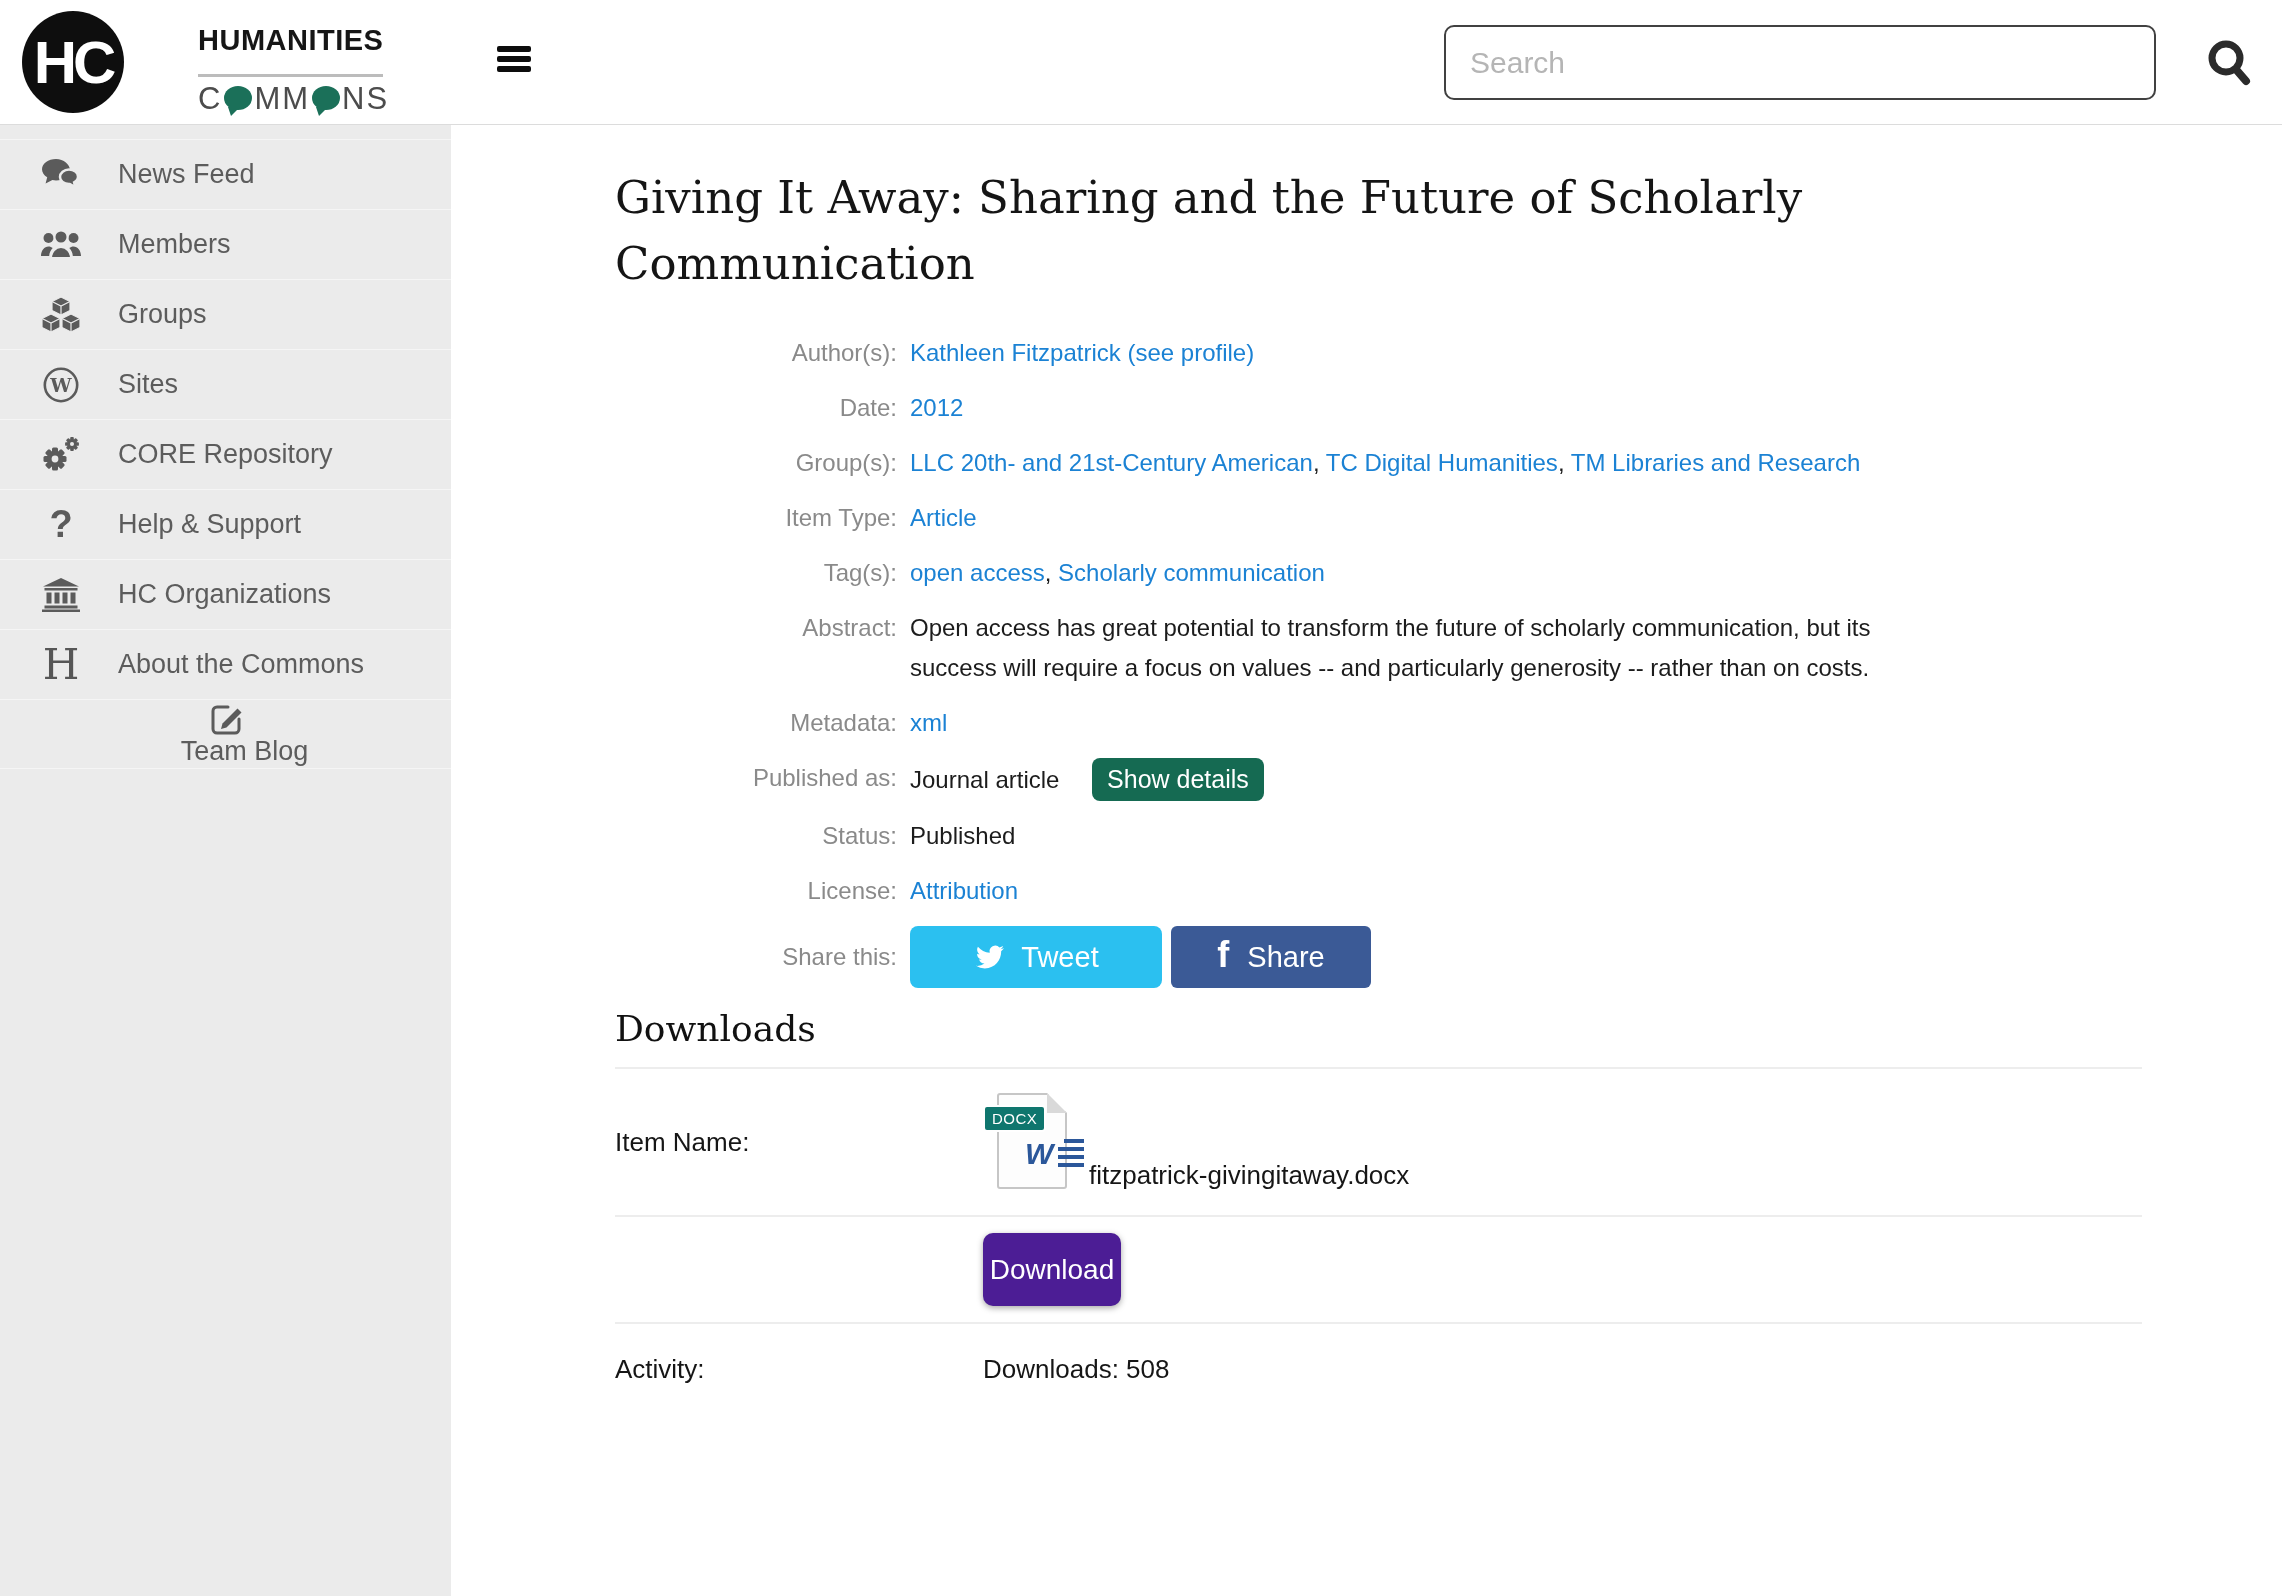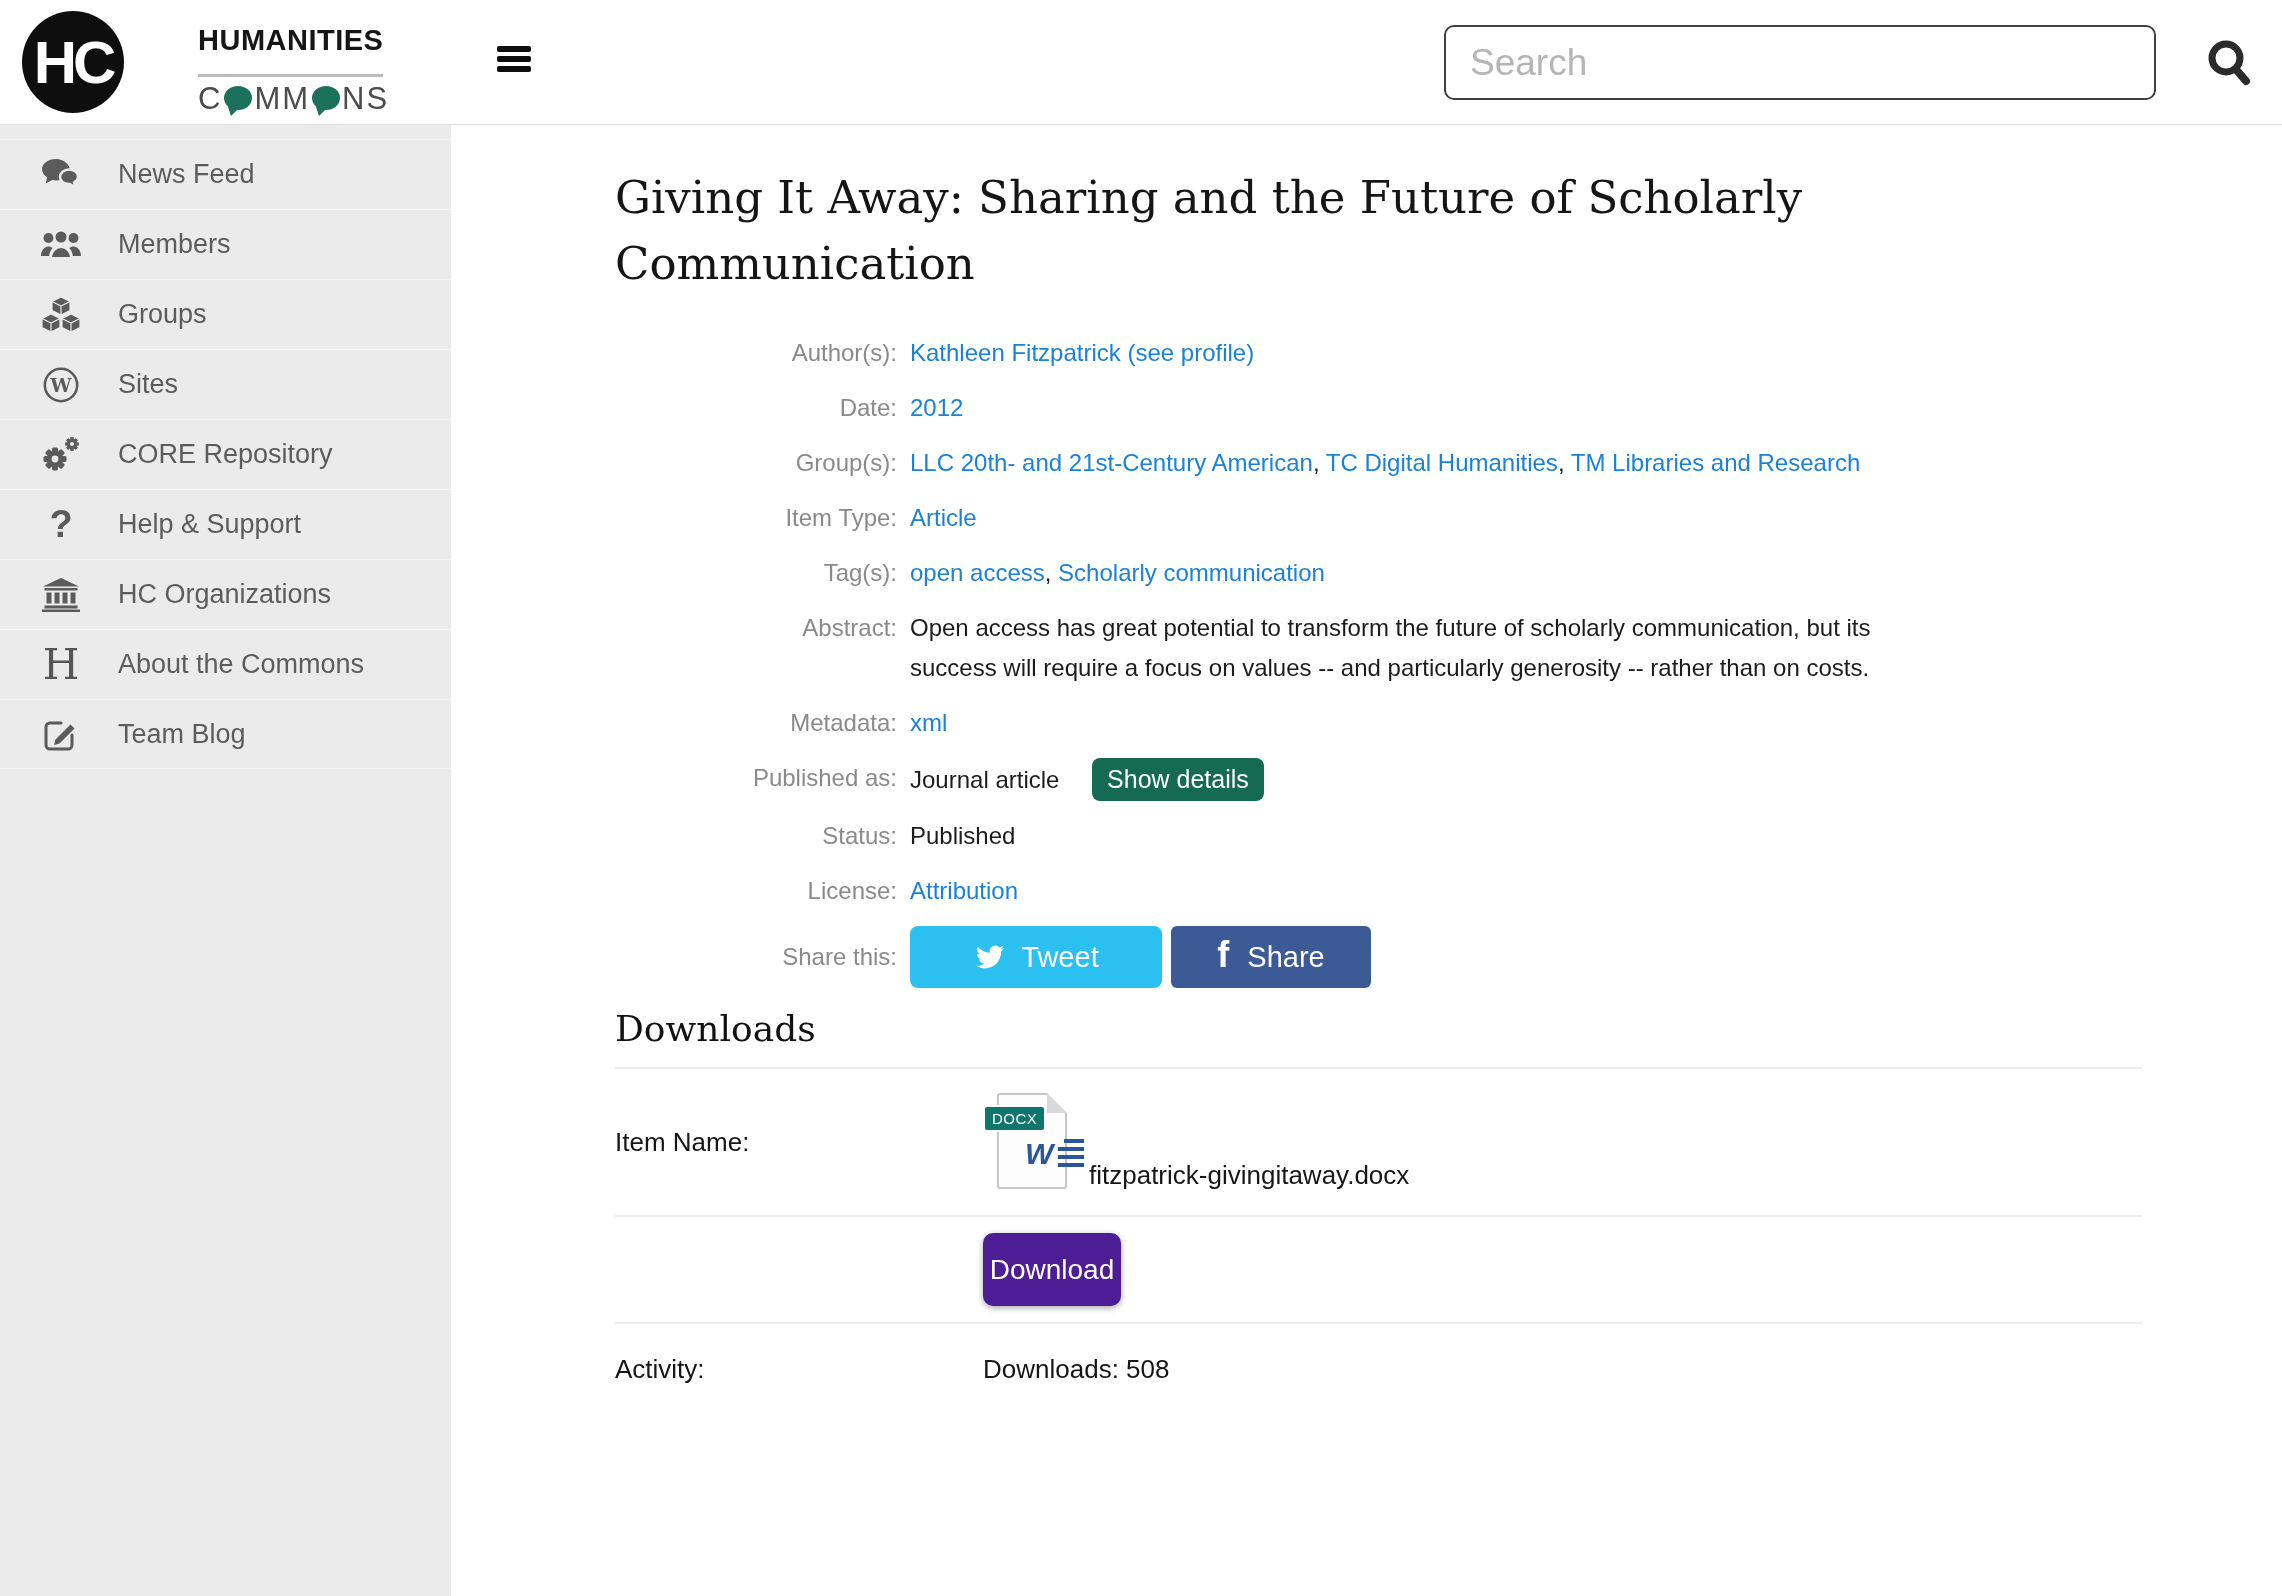--- a/index.html
+++ b/index.html
@@ -19,33 +19,33 @@
   .brand-bottom { margin-top:4px; font-size:31px; color:#4c4c4c; letter-spacing:2px;
                   display:flex; align-items:center; }
   .bubble { position:relative; display:inline-block; width:28px; height:24px;
             background:#1b7059; border-radius:50%; margin:0 2px; top:-1px; }
   .bubble::after { content:""; position:absolute; left:4px; bottom:-6px; width:0; height:0;
                    border-left:3px solid transparent; border-right:9px solid transparent;
                    border-top:9px solid #1b7059; }
   .menu-btn { position:absolute; left:497px; top:46px; width:34px; cursor:pointer; }
   .menu-btn div { height:6px; background:#0d0d0d; border-radius:2px; margin-bottom:4px; }
   .search-input { position:absolute; left:1444px; top:25px; width:712px; height:75px;
-                  border:2px solid #414141; border-radius:10px; font-size:37px;
+                  border:2px solid #414141; border-radius:10px; font-size:30px;
                   padding:0 24px; color:#333; outline:none;
                   font-family:"Liberation Sans", sans-serif; }
   .search-input::placeholder { color:#b5b5b5; }
   .search-btn { position:absolute; left:2204px; top:36px; width:52px; height:52px;
                 background:none; border:none; cursor:pointer; }
 
   
   .sidebar { position:absolute; left:0; top:125px; width:451px; height:1471px;
              background:#ebebeb; padding-top:14px; }
   .side-item { display:flex; align-items:center; height:70px; padding-left:38px;
                border-top:1px solid #f5f5f5; cursor:pointer; }
-  .side-item:last-child { border-bottom:1px solid #f5f5f5; }
+  .side-item:last-child { border-bottom:1px solid #f5f5f5;flex-direction:column; }
   .side-ic { width:46px; display:flex; justify-content:center; margin-right:34px;
              color:#5b5b5b; }
   .side-label { font-size:27px; color:#5c5c5c; }
   .q-glyph { font-size:38px; font-weight:800; color:#5b5b5b; }
   .h-glyph { font-family:"DejaVu Serif", serif; font-size:42px; color:#565656; }
 
   
   .main { position:absolute; left:451px; top:125px; width:1831px; height:1471px;
           background:#fff; padding:40px 140px 0 164px; }
   h1.title { font-family:"DejaVu Serif", serif; font-weight:400; font-size:45px;

